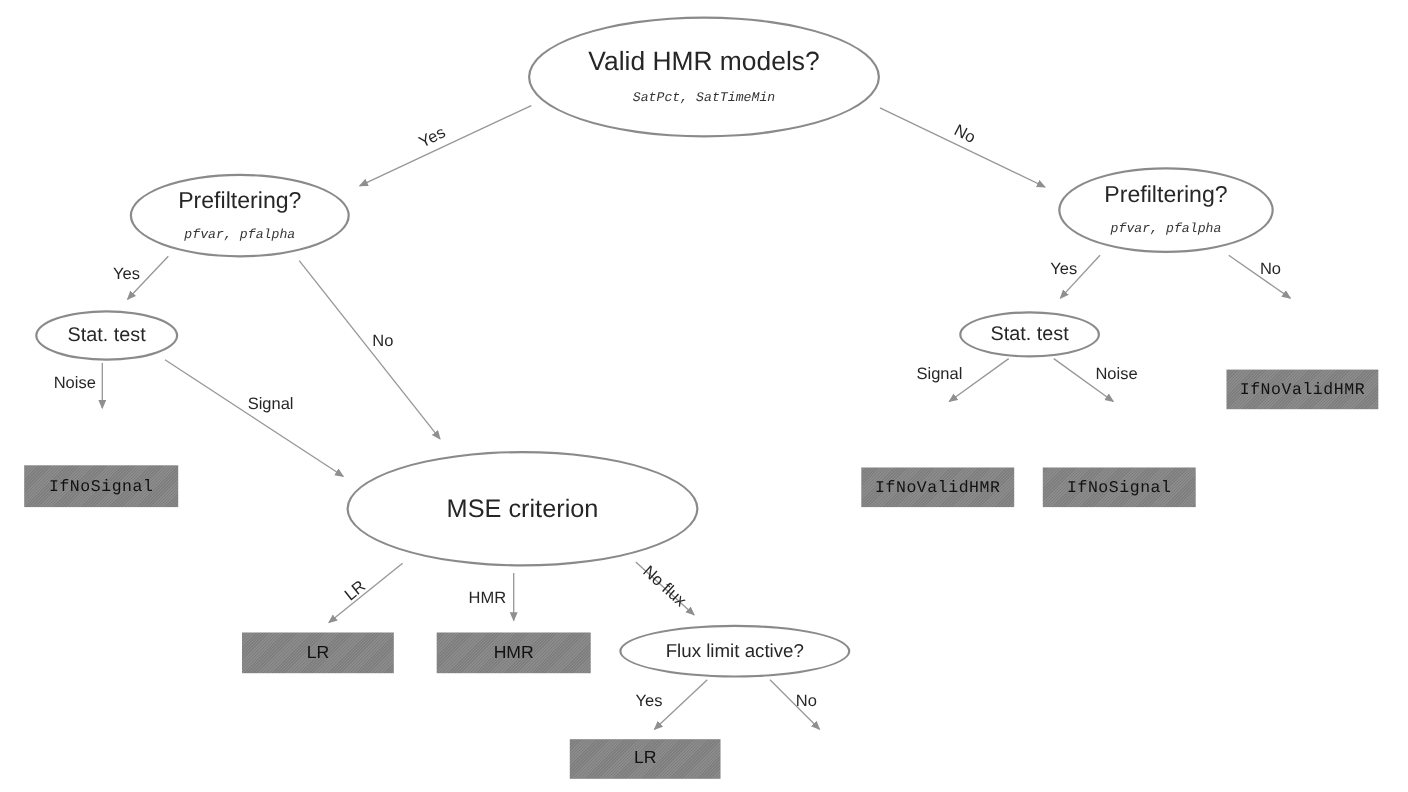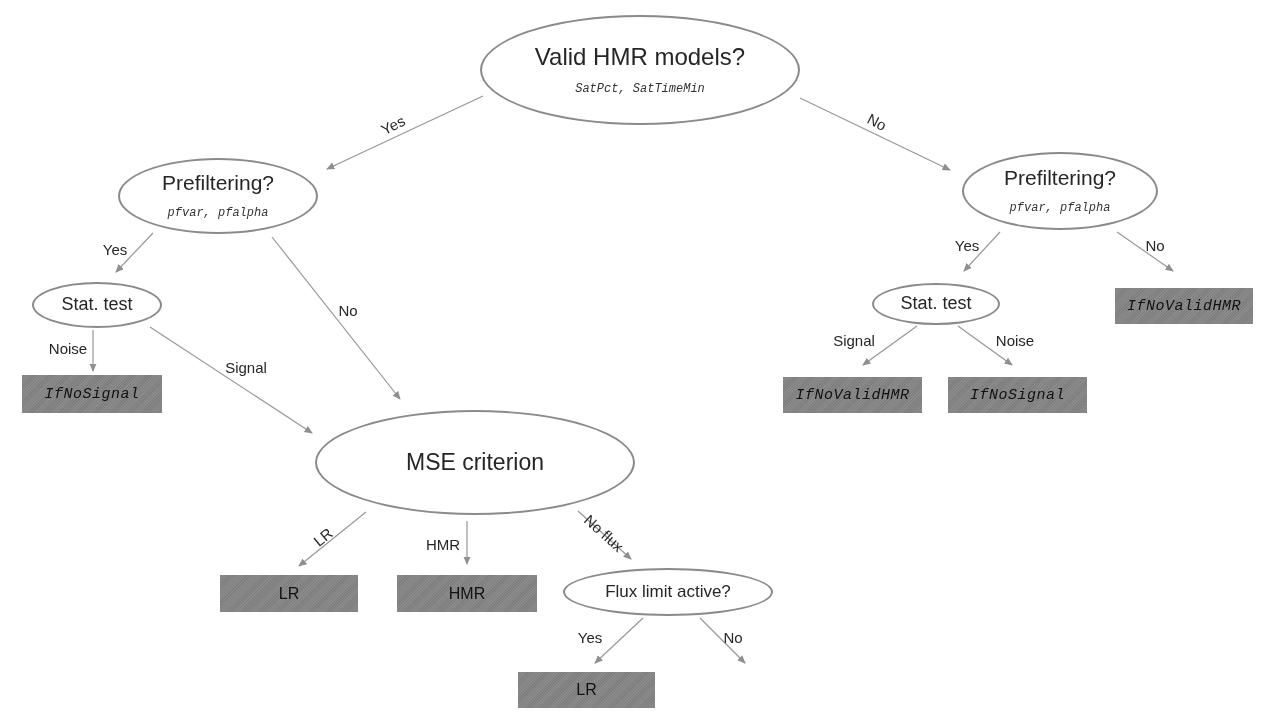--- a/index.html
+++ b/index.html
@@ -40,21 +40,21 @@
 
   
   .tbox{
     position:absolute;box-sizing:border-box;
     background-color:#7e7e7e;
     background-image:repeating-linear-gradient(135deg, rgba(255,255,255,.10) 0px, rgba(255,255,255,.10) 1px, transparent 1px, transparent 2px);
     display:flex;align-items:center;justify-content:center;text-align:center;
     color:#111111;
   }
   .tbox.plain{font-size:16px;}
-  .tbox.code{font-family:"Liberation Mono", monospace;font-style:italic;font-size:15px;letter-spacing:0.5px;}
+  .tbox.code{font-family:"Liberation Mono", monospace;font-size:15px;letter-spacing:0.5px;margin-top:48px;}
   #b-ifnosignal-l{left:22px;top:375px;width:140px;height:38px;}
   #b-lr-1{left:220px;top:575px;width:138px;height:37px;}
   #b-hmr{left:397px;top:575px;width:140px;height:37px;}
   #b-lr-2{left:518px;top:672px;width:137px;height:36px;}
   #b-ifnoflux{left:683px;top:672px;width:137px;height:36px;}
   #b-ifnovalidhmr-r{left:1115px;top:288px;width:138px;height:36px;}
   #b-ifnovalidhmr-s{left:783px;top:377px;width:139px;height:36px;}
   #b-ifnosignal-r{left:948px;top:377px;width:139px;height:36px;}
 
   

